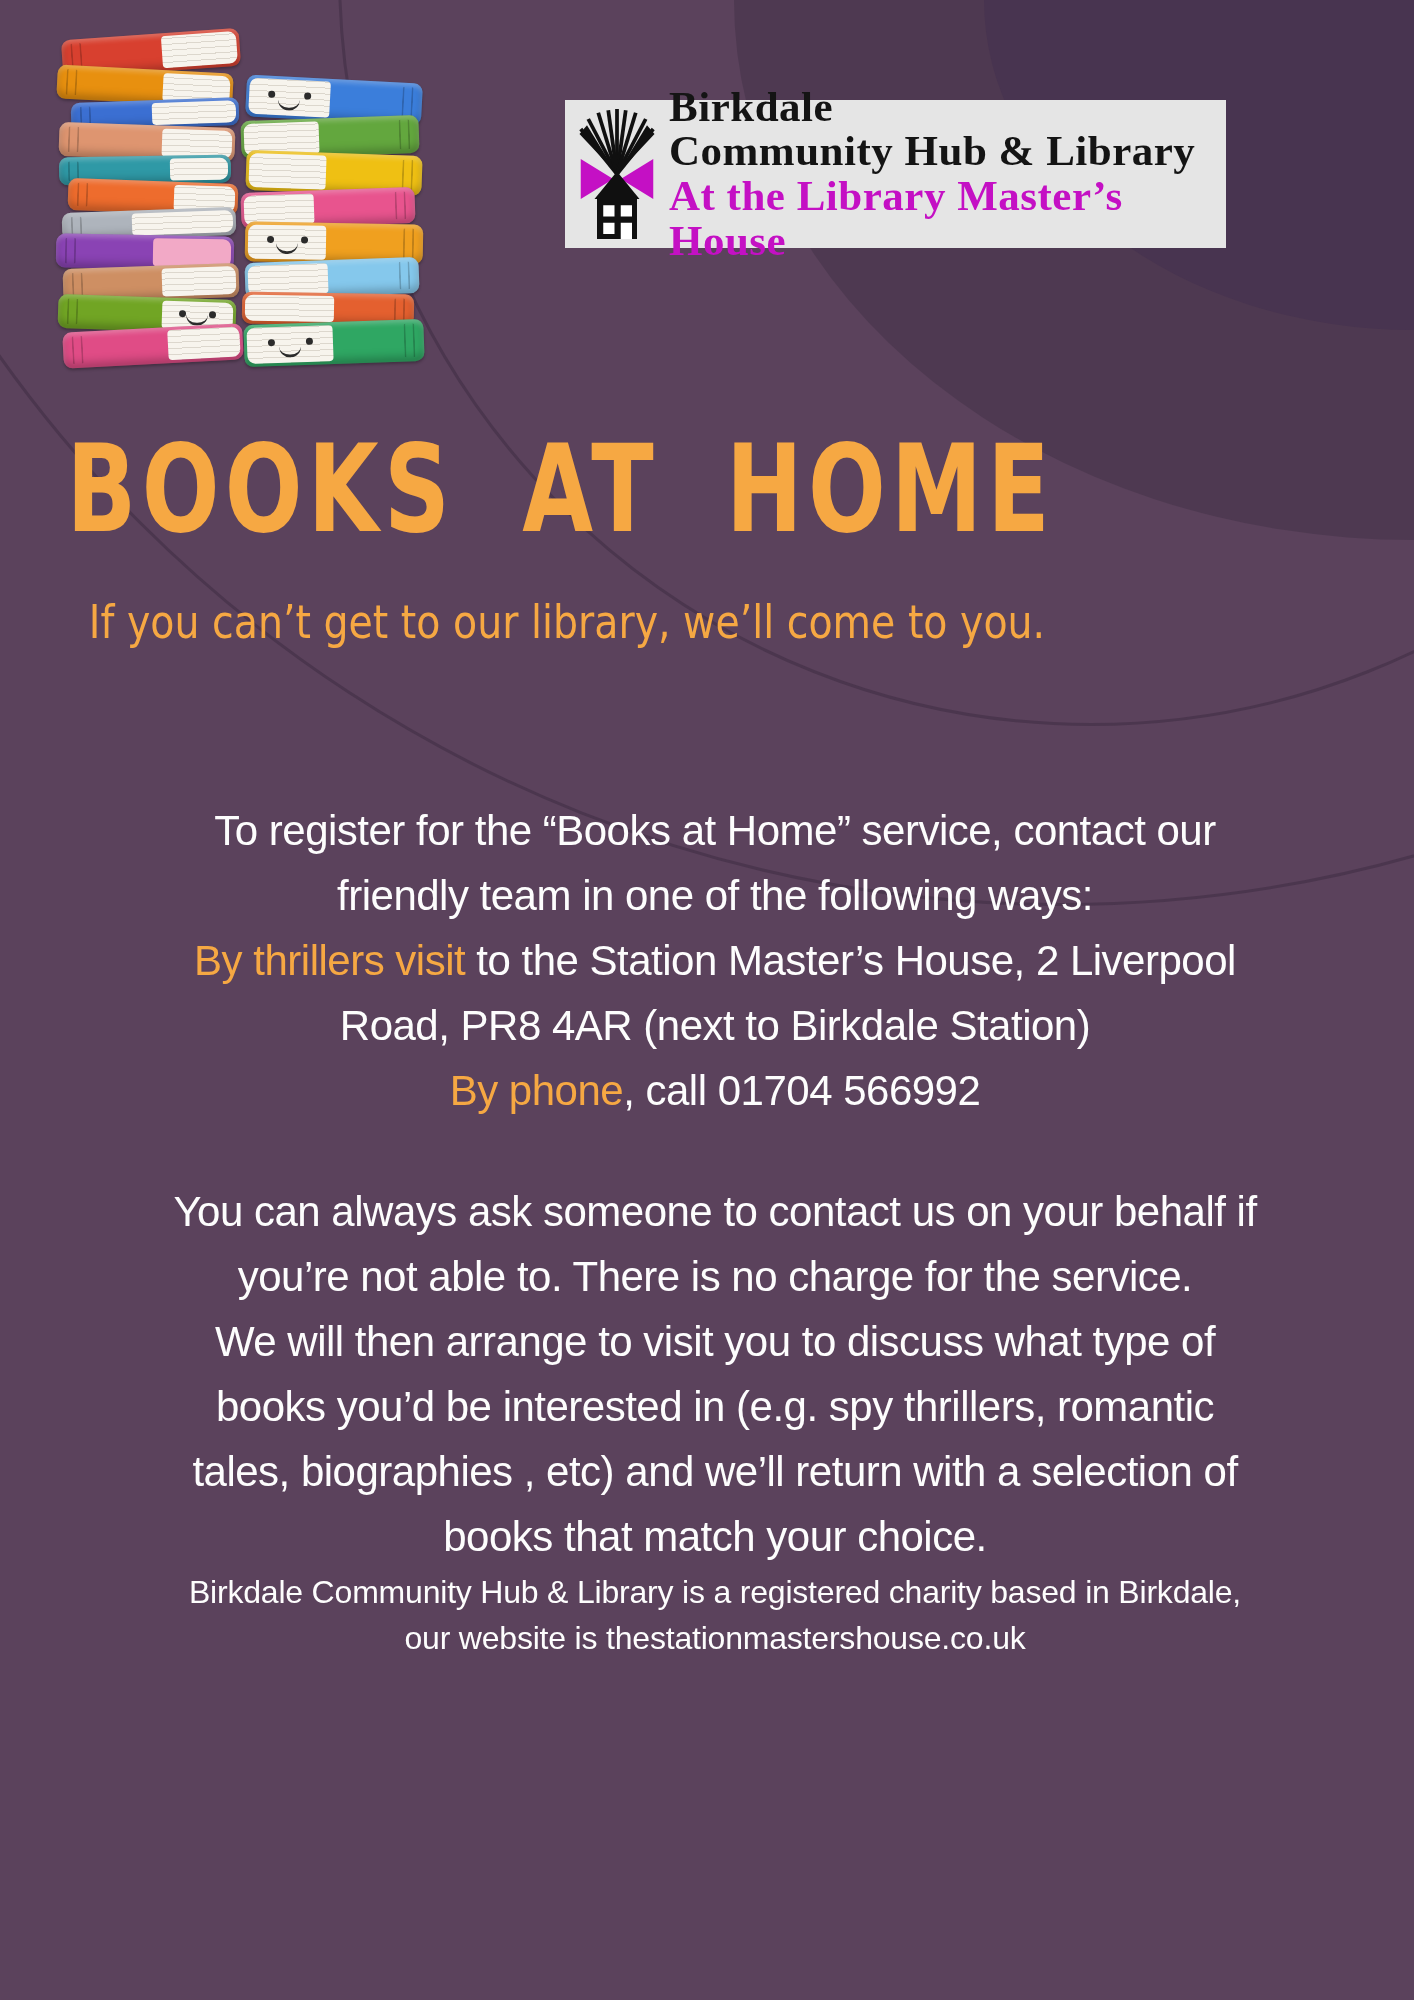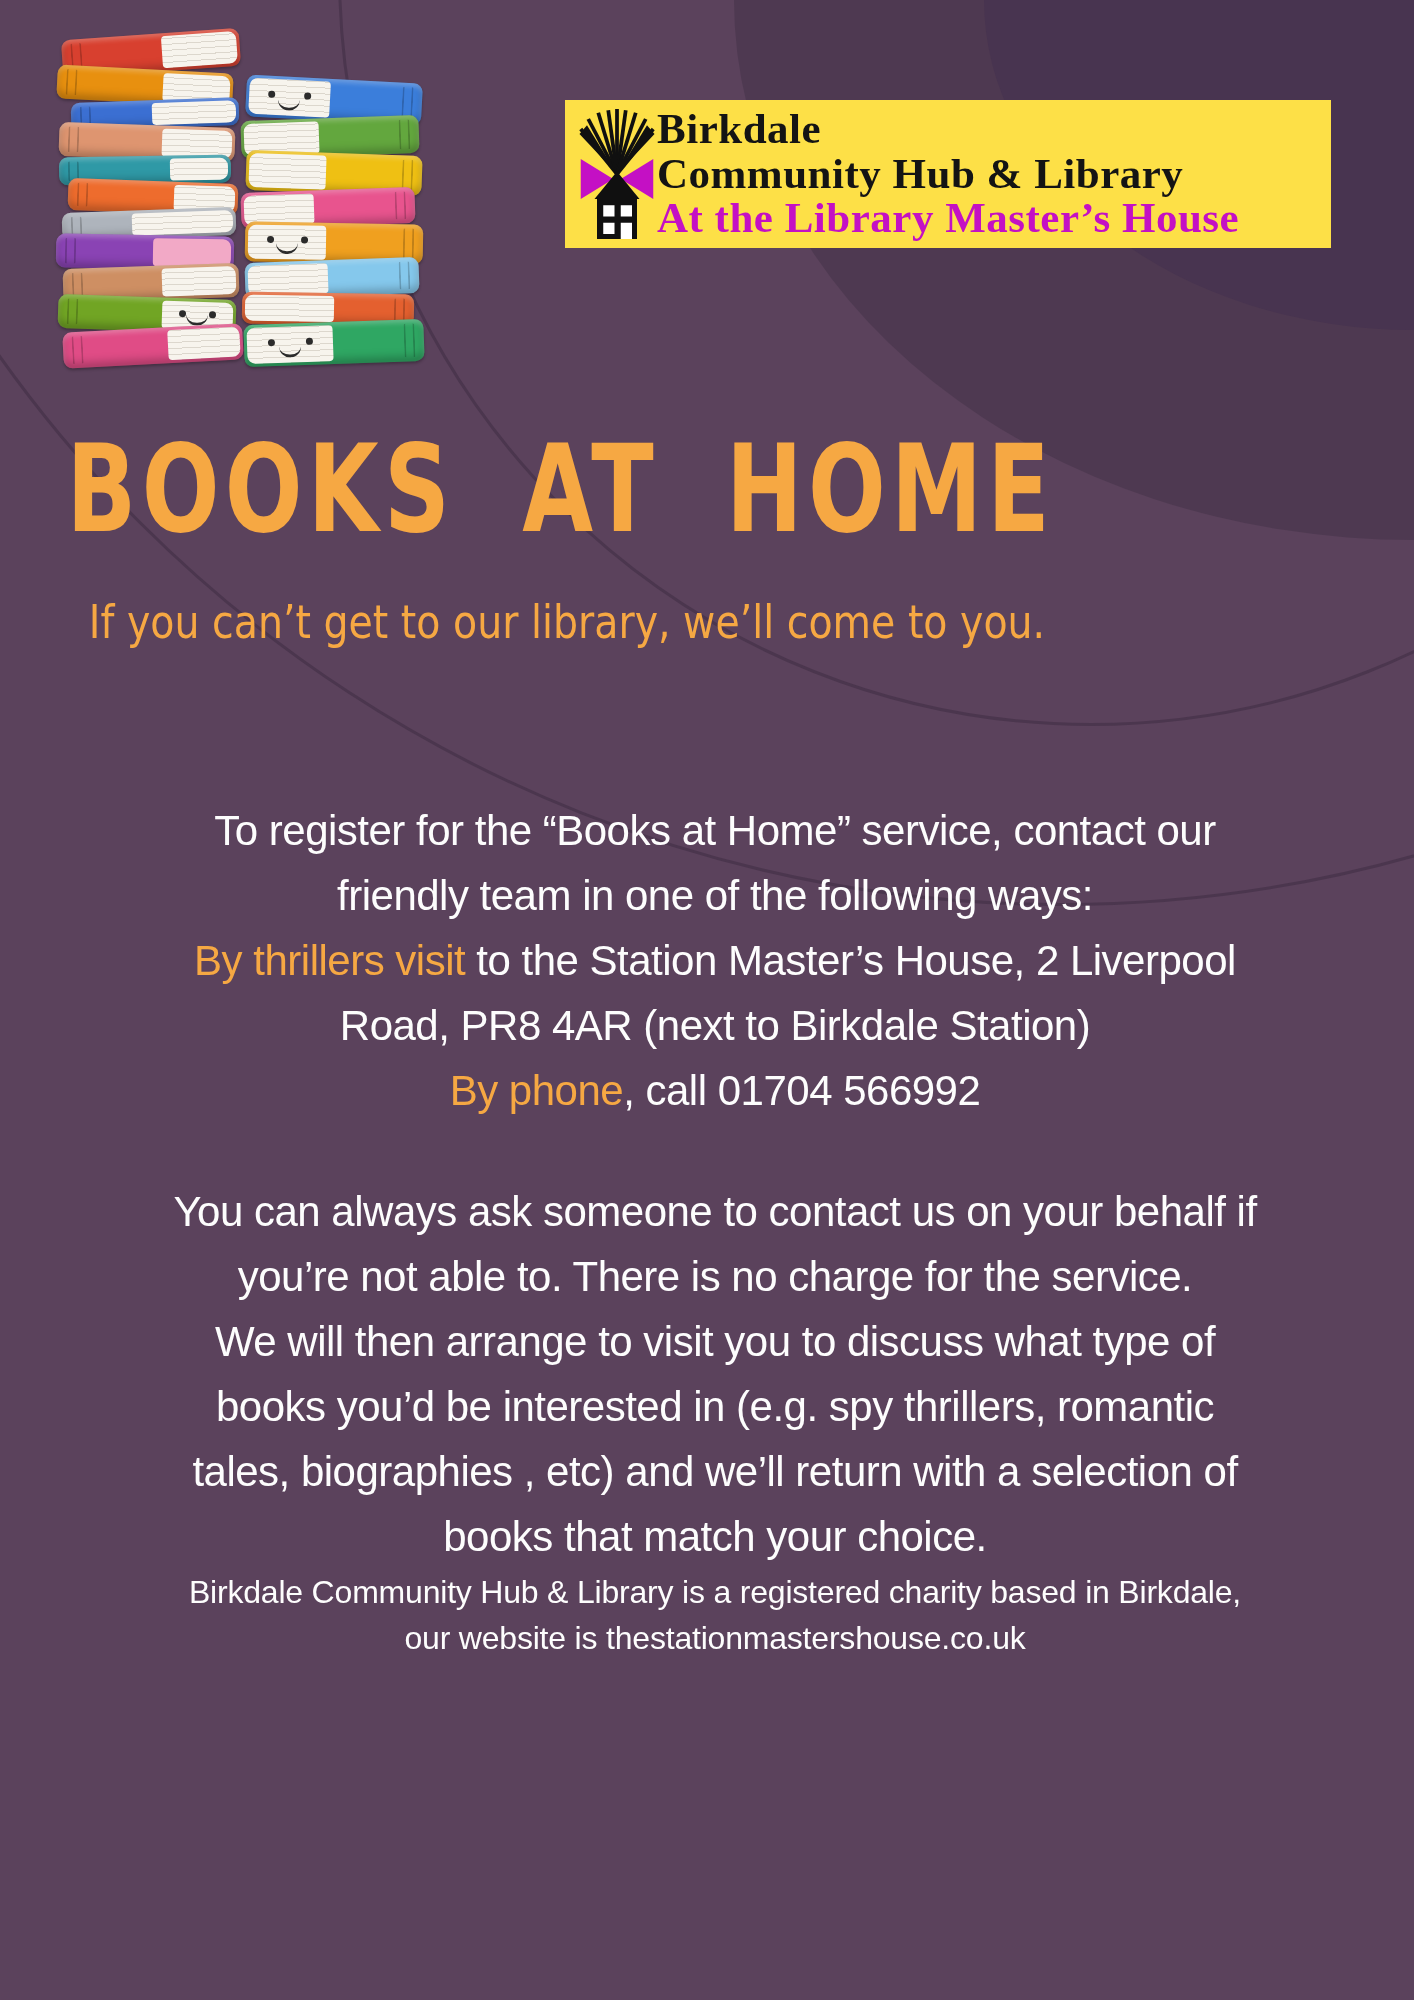--- a/index.html
+++ b/index.html
@@ -32,22 +32,22 @@
   .book.right .pages{left:3px;border-radius:8px 4px 4px 8px;}
   .book.left::before{content:"";position:absolute;left:9px;top:4px;bottom:4px;width:7px;
     border-left:2px solid rgba(0,0,0,.20);border-right:2px solid rgba(0,0,0,.20);border-radius:2px;}
   .book.right::before{content:"";position:absolute;right:9px;top:4px;bottom:4px;width:7px;
     border-left:2px solid rgba(0,0,0,.20);border-right:2px solid rgba(0,0,0,.20);border-radius:2px;}
   .eye{position:absolute;top:32%;width:7px;height:7px;border-radius:50%;background:#2b2b2b;}
   .eye.l{left:24%;} .eye.r{right:24%;}
   .smile{position:absolute;left:50%;bottom:14%;width:22px;height:11px;margin-left:-11px;
     border-bottom:3px solid #2b2b2b;border-radius:0 0 22px 22px;}
   
-  .logo{position:absolute;left:565px;top:100px;width:766px;height:148px;background:#fde047;
-    display:flex;align-items:center;padding:6px 12px;box-sizing:border-box;z-index:2;}
+  .logo{position:absolute;left:565px;top:100px;width:661px;height:148px;background:#e5e5e5;
+    display:flex;align-items:center;gap:12px;padding:6px 12px;box-sizing:border-box;z-index:2;}
   .logo-icon svg{display:block;height:130px;width:auto;}
   .logo-icon .blk{fill:#101010;}
   .logo-icon .bow{fill:var(--magenta,#C410C4);}
   .logo-icon .win{fill:#ffffff;}
   .logo-icon line{stroke:#101010;stroke-width:3;}
   .logo-text{font-family:"Liberation Serif",serif;font-weight:700;color:#141414;line-height:1.04;}
   .logo-l1,.logo-l2{font-size:43px;letter-spacing:.5px;}
   .logo-l3{font-size:43px;color:var(--magenta,#C410C4);letter-spacing:.5px;}
   
   .hero-title{position:absolute;top:418px;left:0;width:1110px;text-align:center;

